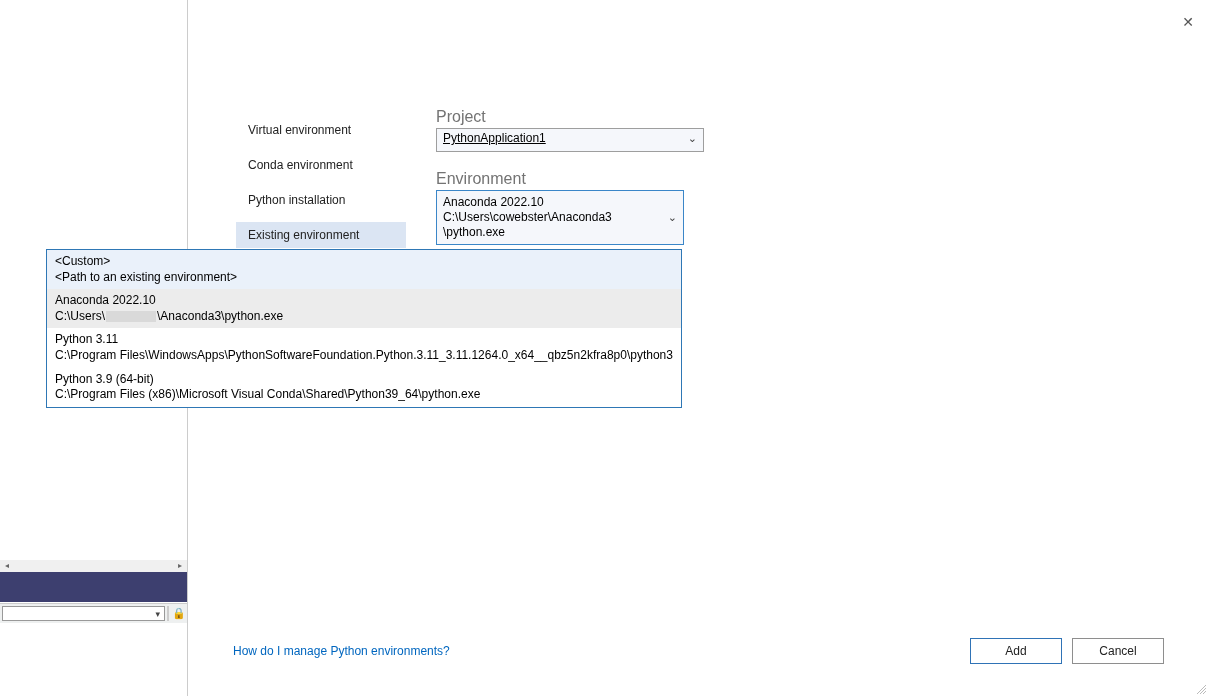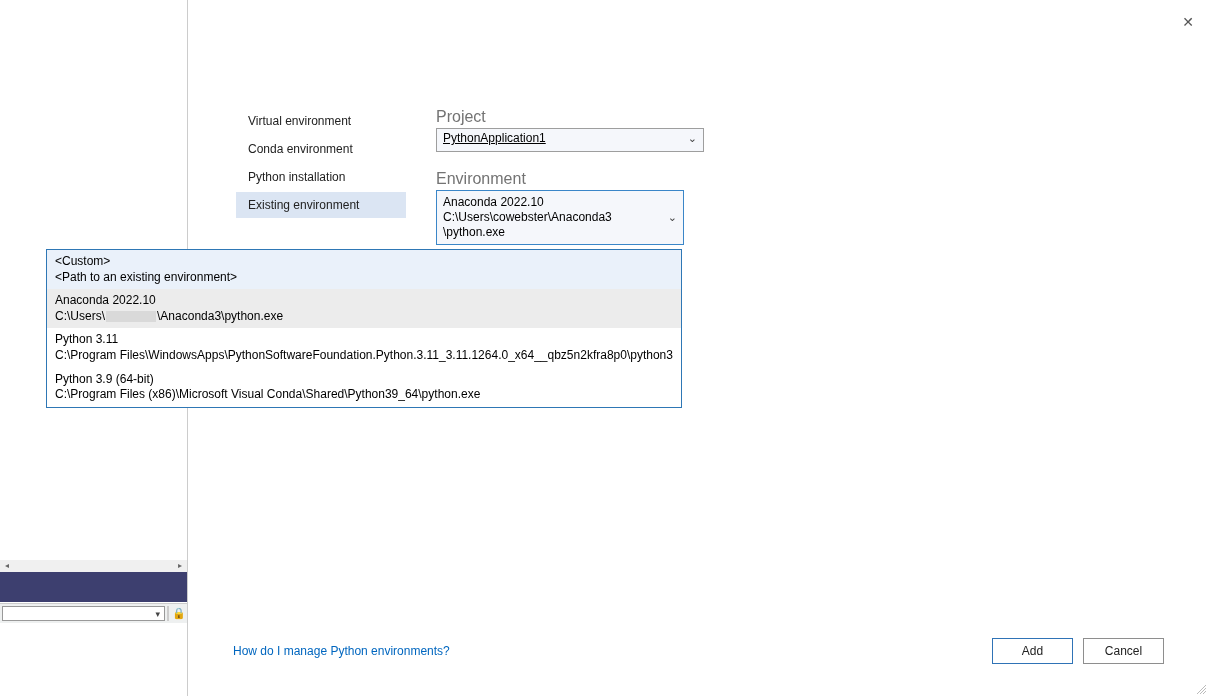--- a/index.html
+++ b/index.html
@@ -133,20 +133,21 @@
       left: 48px;
       top: 108px;
       width: 170px;
     }
     .nav-item {
       padding: 6px 12px;
       font-size: 12px;
       color: #222;
       cursor: pointer;
       margin-bottom: 2px;
+      margin-top: 9px;
     }
     .nav-item.selected {
       background: #dbe5f3;
     }
 
     
     .form-area {
       position: absolute;
       left: 248px;
       top: 108px;
@@ -243,21 +244,21 @@
       cursor: pointer;
     }
     .footer-buttons {
       position: absolute;
       right: 44px;
       bottom: 32px;
       display: flex;
       gap: 10px;
     }
     .btn {
-      width: 81px;
+      width: 92px;
       height: 26px;
       border: 1px solid #8e8e8e;
       background: #fff;
       font-size: 12px;
       color: #222;
       text-align: center;
       line-height: 24px;
       cursor: pointer;
     }
     .btn.primary {

